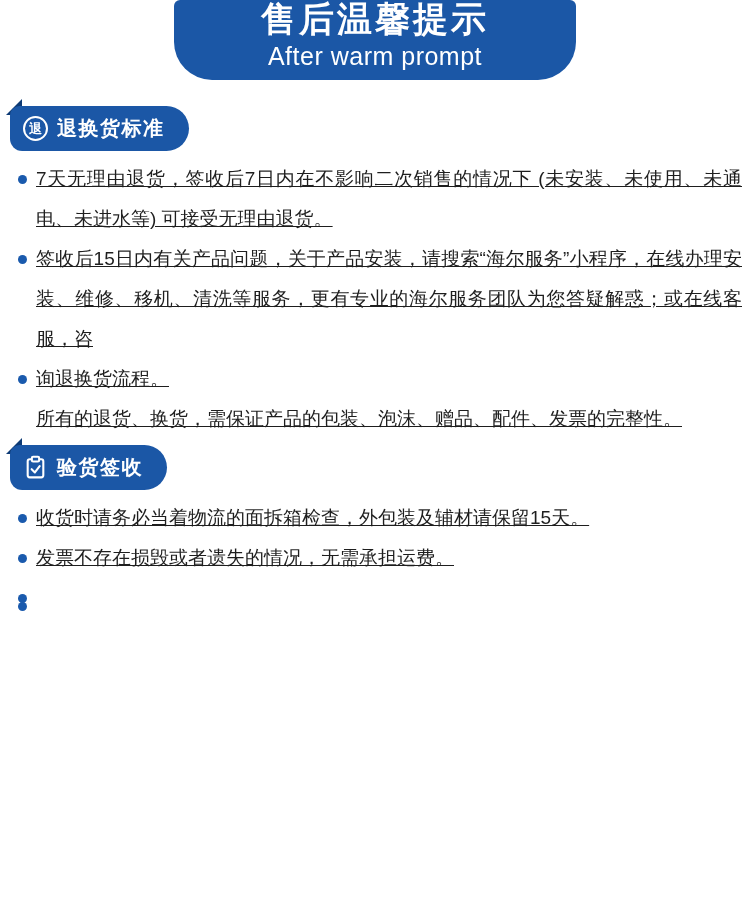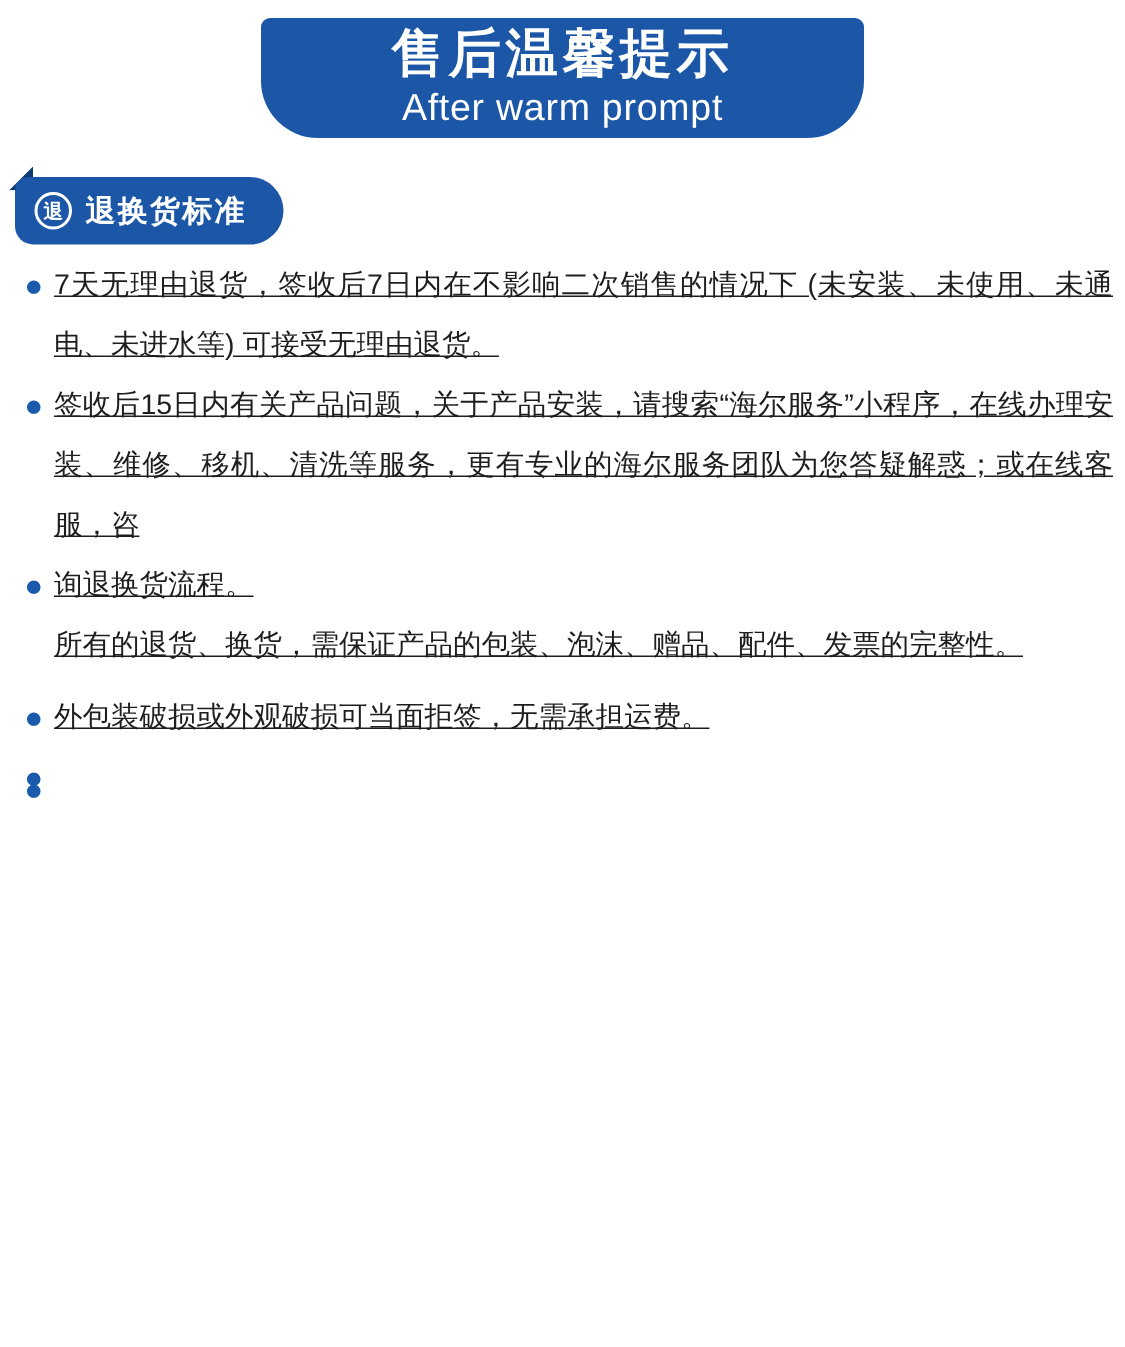--- a/index.html
+++ b/index.html
@@ -14,27 +14,27 @@
   body{
     background:var(--background);
     font-family:"Liberation Sans",sans-serif;
     overflow:hidden;
     color:var(--text);
   }
   
   .banner{
     width:402px;
     height:80px;
-    margin:12px auto 0;
+    margin:0 auto 0;
     background:var(--accent);
     border-radius:6px 6px 38px 38px;
     display:flex;
     flex-direction:column;
     align-items:center;
-    justify-content:center;
+    justify-content:flex-start;
     color:#fff;
   }
   .banner-title{
     font-size:35px;
     font-weight:bold;
     letter-spacing:3px;
     line-height:1.1;
   }
   .banner-subtitle{
     font-size:25px;
@@ -130,22 +130,34 @@
   </div>
   <div class="content">
     <p class="item"><span class="dot"></span><span>7天无理由退货，签收后7日内在不影响二次销售的情况下 (未安装、未使用、未通电、未进水等) 可接受无理由退货。</span></p>
     <p class="item"><span class="dot"></span><span>签收后15日内有关产品问题，关于产品安装，请搜索“海尔服务”小程序，在线办理安装、维修、移机、清洗等服务，更有专业的海尔服务团队为您答疑解惑；或在线客服，咨</span></p>
     <p class="item"><span class="dot"></span><span>询退换货流程。</span></p>
     <p class="item"><span>所有的退货、换货，需保证产品的包装、泡沫、赠品、配件、发票的完整性。</span></p>
   </div>
 </div>
 
 <div>
+  <div class="badge">
+    <span class="fold"></span>
+    <span class="badge-icon">
+      <svg viewBox="0 0 24 24" width="25" height="25">
+        <rect x="4.5" y="4" width="15" height="17.5" rx="2" fill="none" stroke="#fff" stroke-width="2"></rect>
+        <rect x="8.5" y="1.6" width="7" height="4.6" rx="1.2" style="fill:var(--accent)" stroke="#fff" stroke-width="2"></rect>
+        <path d="M8.3 13.6 l3.1 3.1 L16 10.6" fill="none" stroke="#fff" stroke-width="2" stroke-linecap="round" stroke-linejoin="round"></path>
+      </svg>
+    </span>
+    <span>验货签收</span>
+  </div>
   <div class="content">
-    <p class="item"><span class="dot"></span><span>外包装破损或外观破损可当面拒签，无需承担运费。</span></p>
+    <p class="item"><span class="dot"></span><span>收货时请务必当着物流的面拆箱检查，外包装及辅材请保留15天。</span></p>
+    <p class="item"><span class="dot"></span><span>发票不存在损毁或者遗失的情况，无需承担运费。</span></p>
     <p class="item"><span class="dot"></span></p>
   </div>
 </div>
 
 <div>
   <div class="content">
     <p class="item"><span class="dot"></span></p>
   </div>
 </div>
 

